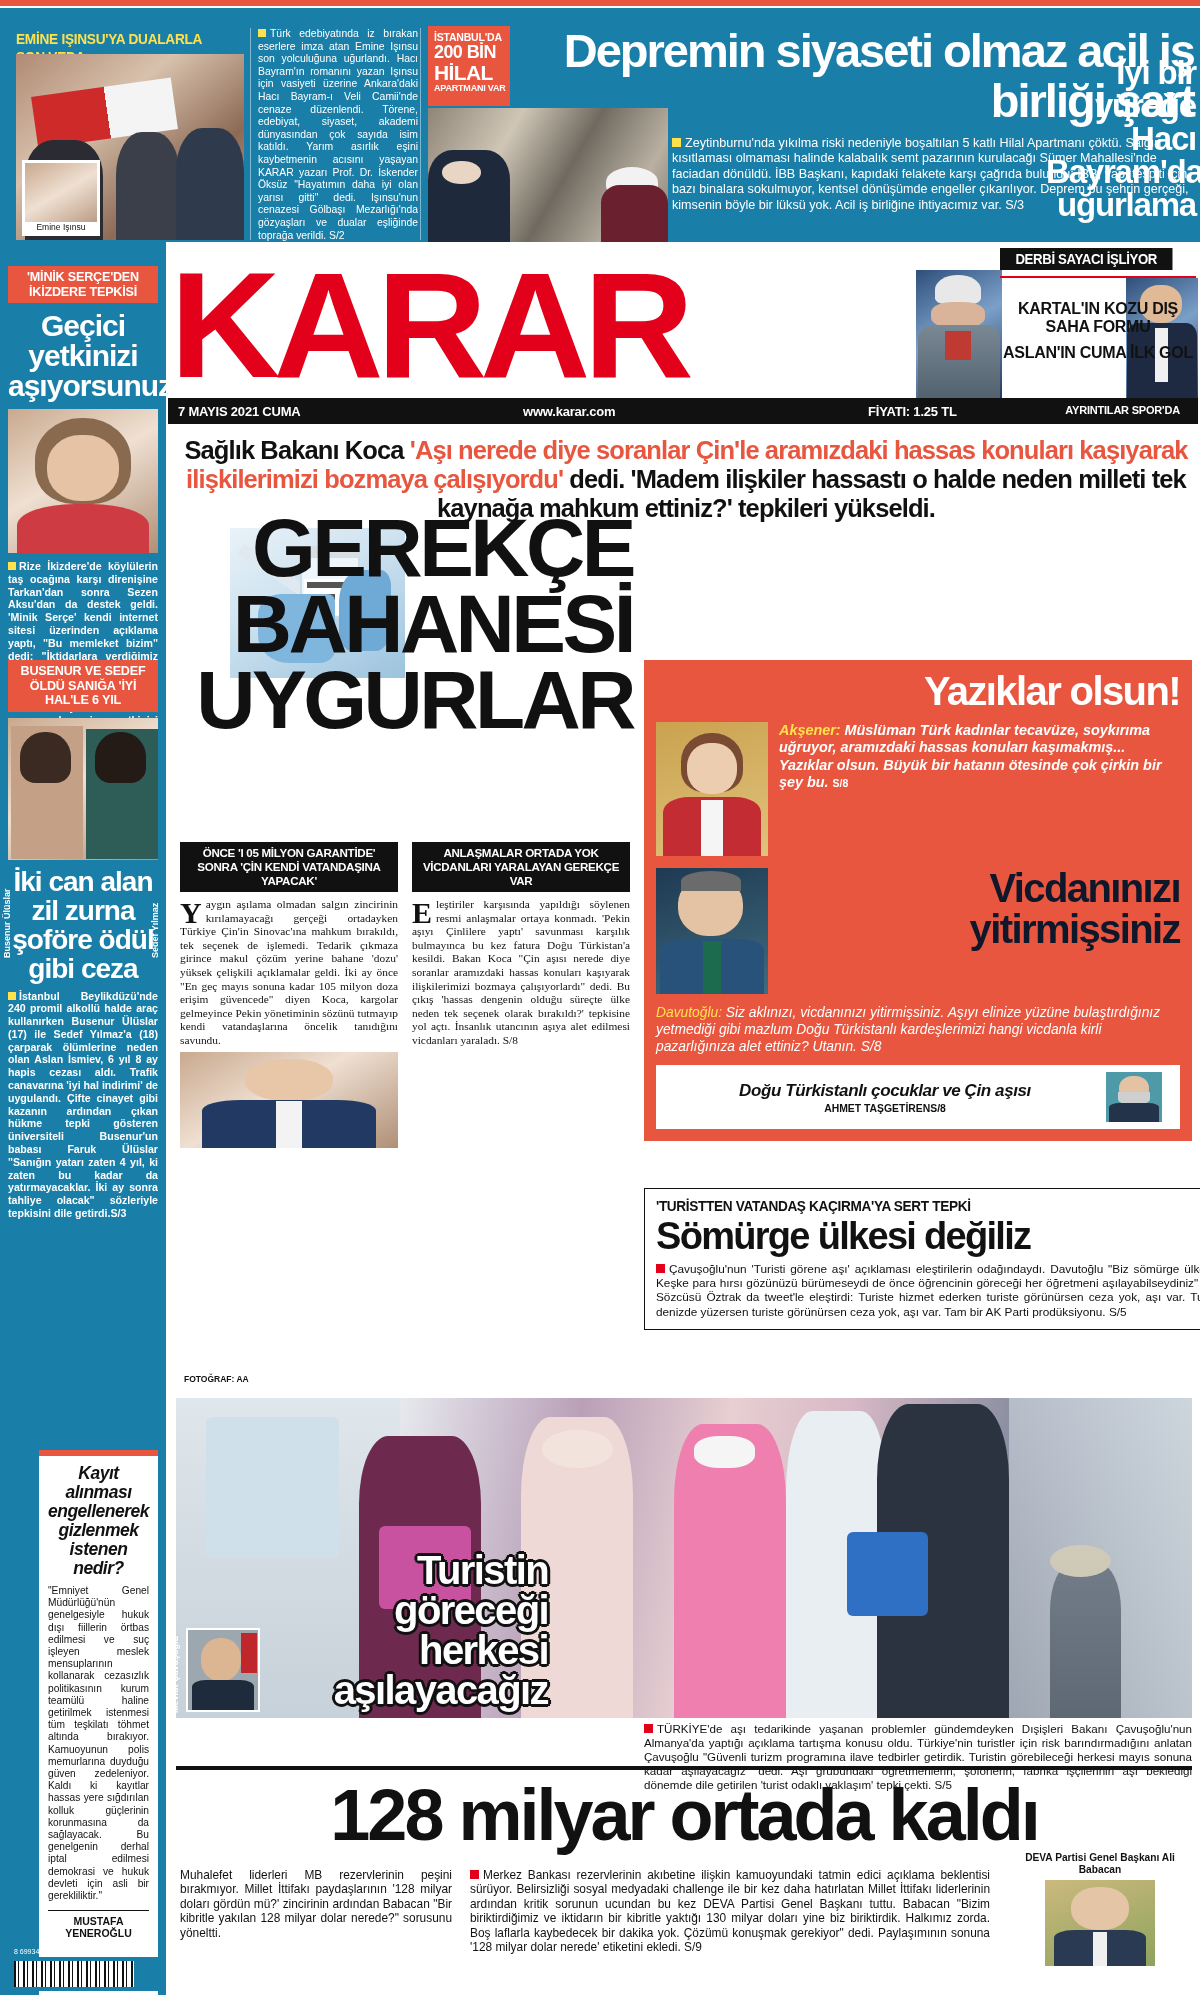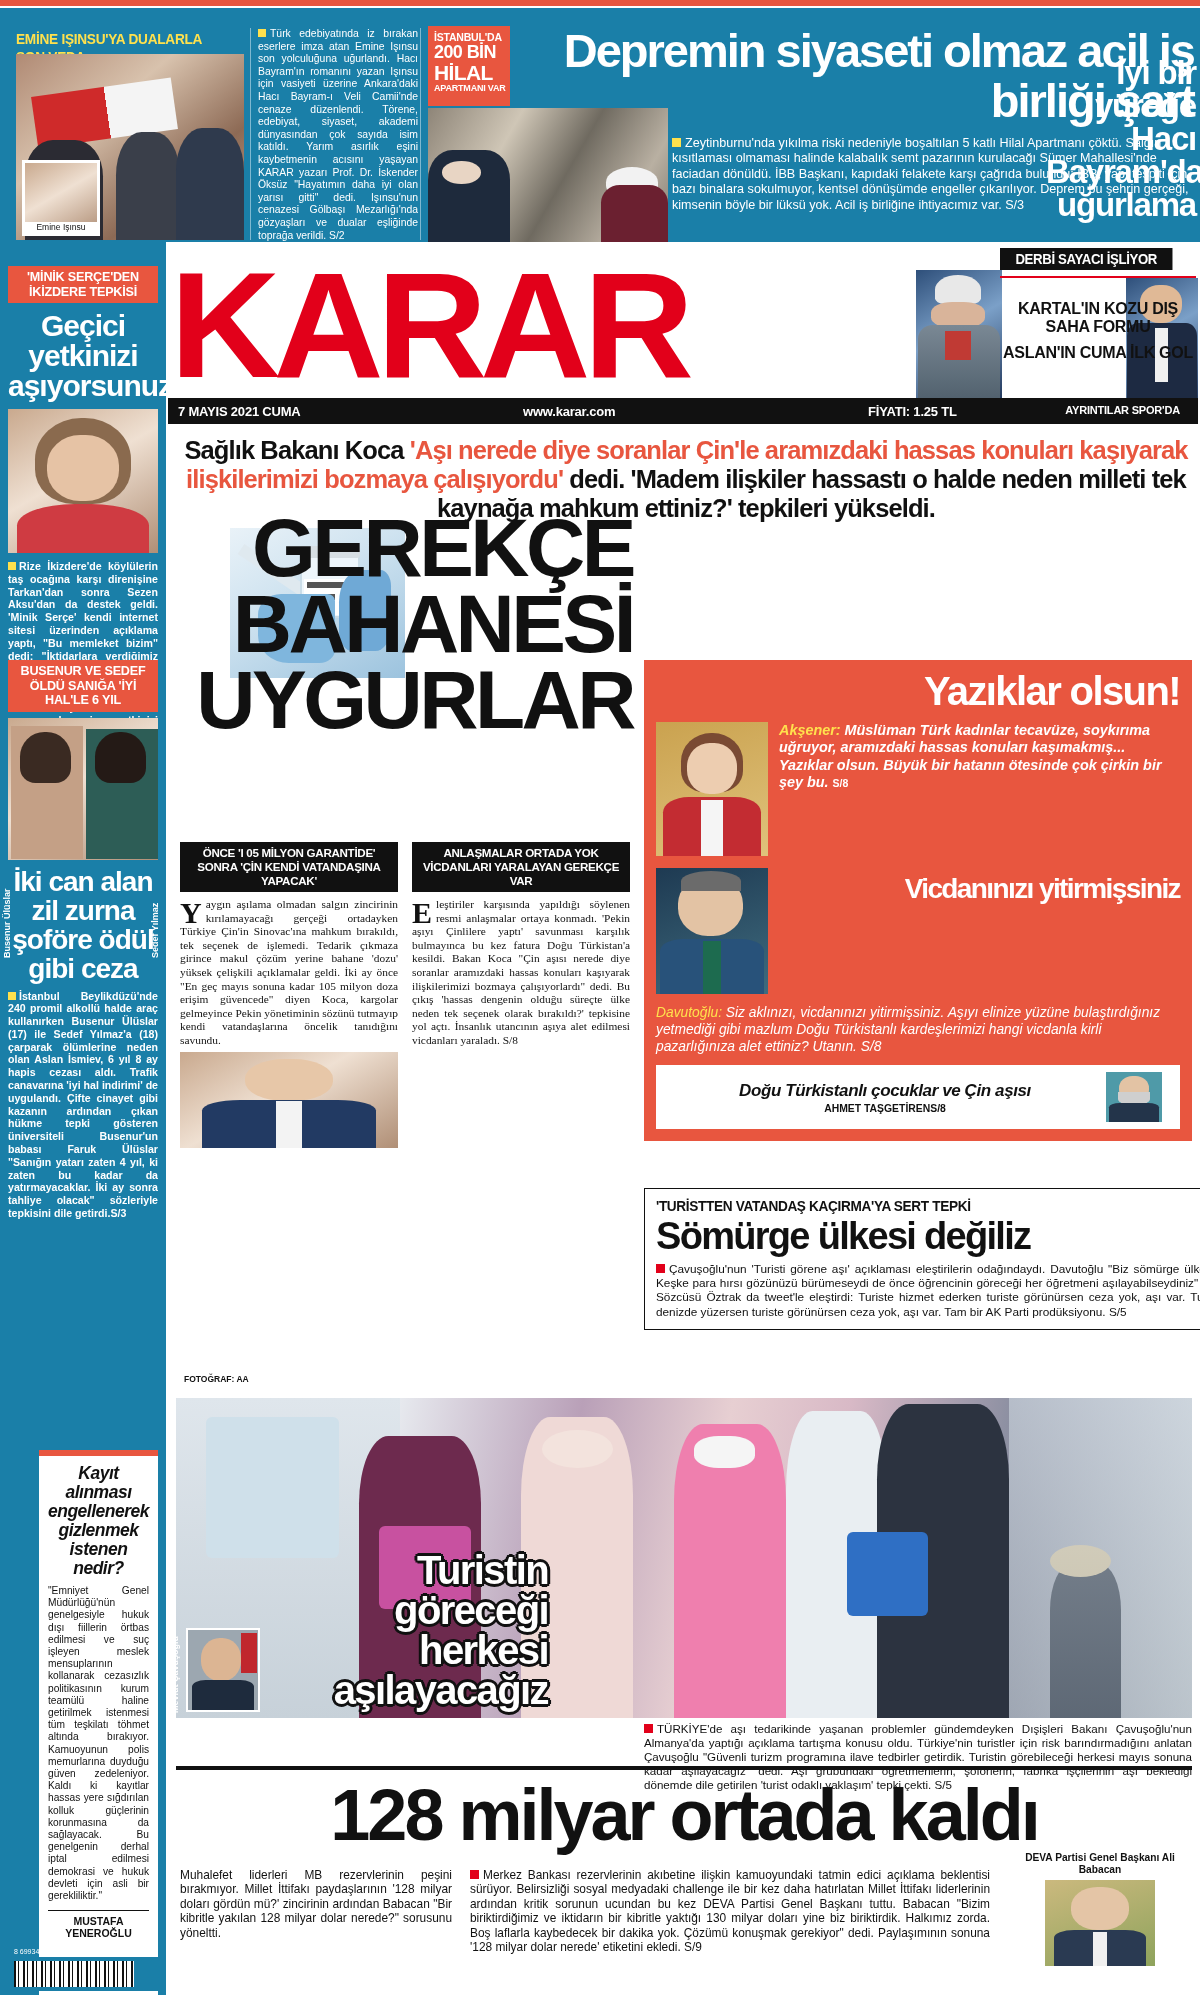--- a/index.html
+++ b/index.html
@@ -124,21 +124,21 @@
 
   
   .orangebox { position:absolute; left:644px; top:660px; width:548px; background:#e8563f; padding:10px 12px 12px; }
   .ob-h1 { color:#fff; font-size:40px; line-height:42px; font-weight:bold; text-align:right;
      letter-spacing:-1.6px; }
   .ob-row { display:flex; gap:11px; margin-top:10px; }
   .ob-photo { width:112px; height:134px; flex:0 0 112px; }
   .ob-txt { color:#fff; font-size:14.4px; line-height:17.4px; font-style:italic; font-weight:bold; }
   .ob-txt .name { color:#ffe14d; }
   .ob-txt .pg { font-size:10.5px; font-style:normal; }
-  .ob-h2 { color:#ffffff; font-size:28px; line-height:41px; font-weight:bold; text-align:right;
+  .ob-h2 { color:#0f172a; font-size:40px; line-height:41px; font-weight:bold; text-align:right;
      letter-spacing:-1.6px; }
   .ob-row2 { display:flex; gap:11px; margin-top:12px; }
   .ob-txt2 { color:#fff; font-size:13.8px; line-height:17px; font-style:italic; font-weight:normal;
      margin-top:10px; }
   .colstrip { background:#fff; margin-top:10px; padding:7px 18px; display:flex; align-items:center; gap:10px; }
   .colstrip .ct { flex:1; }
   .colstrip .ct .t { font-size:17px; font-weight:bold; font-style:italic; letter-spacing:-.4px;
      text-align:center; }
   .colstrip .ct .a { font-size:10.4px; font-weight:bold; text-align:center; margin-top:2px; }
   .colstrip .cp { width:56px; height:50px; flex:0 0 56px; }

